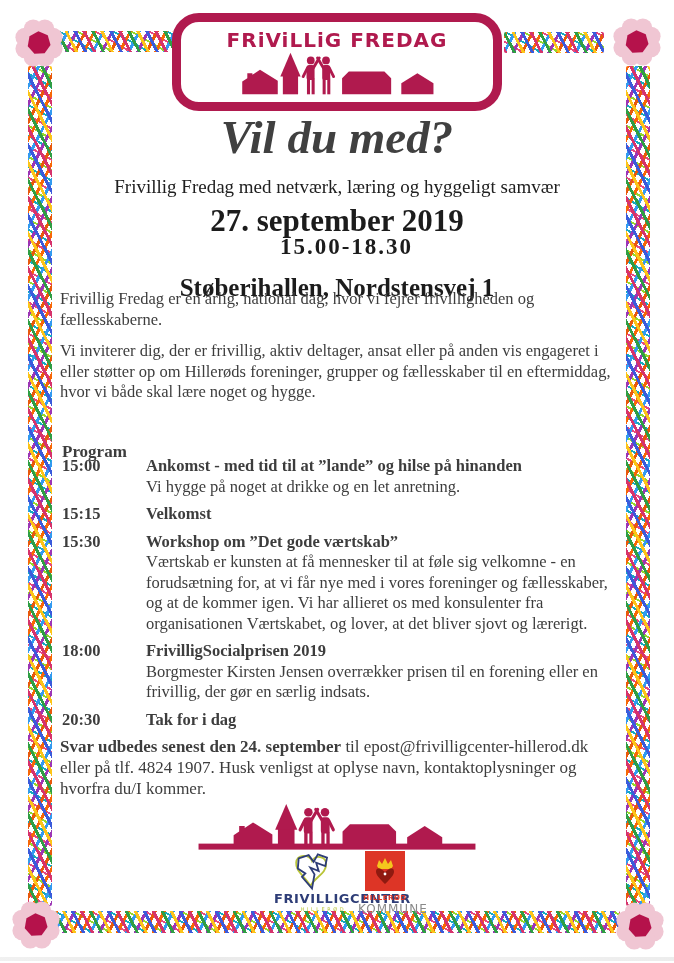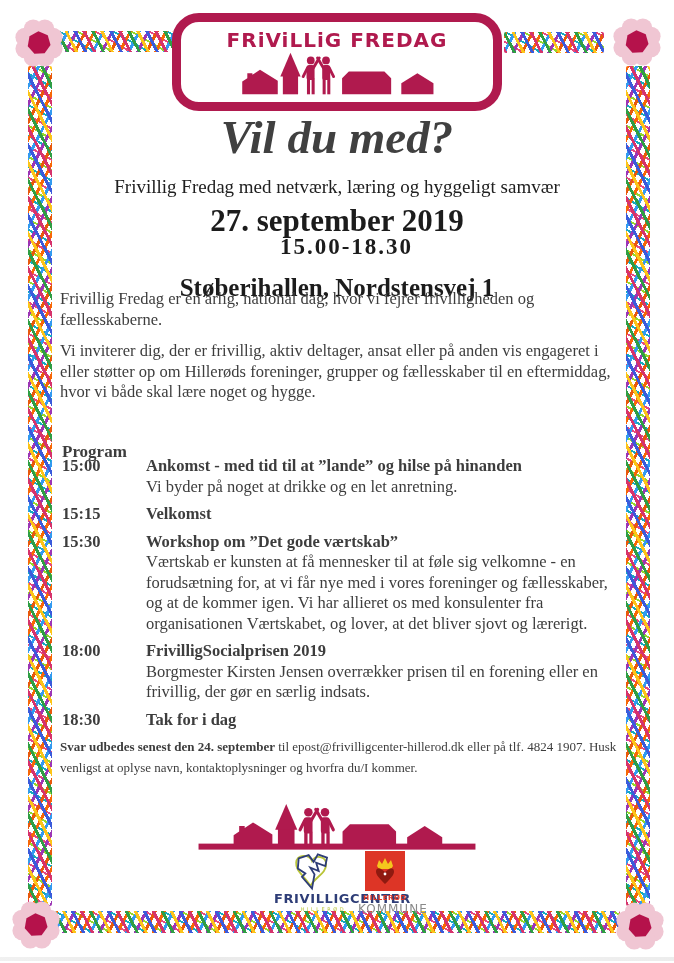--- a/index.html
+++ b/index.html
@@ -65,21 +65,21 @@
   .program-heading { position:absolute; left:62px; top:430px; font-size:17px; font-weight:700;margin-top:12px; }
   .program {
     position:absolute; left:62px; top:456px; width:558px;
     display:grid; grid-template-columns:84px 1fr; row-gap:7px;
     font-size:16.5px; line-height:20.5px;
   }
   .pr-time  { font-weight:700; }
   .pr-title { font-weight:600; }
   .pr-desc  { font-weight:400; }
 
-  .rsvp { position:absolute; left:60px; top:736px; width:560px; font-size:13px; line-height:21px; }
+  .rsvp { position:absolute; left:60px; top:736px; width:560px; font-size:17px; line-height:21px; }
   .rsvp-bold { font-weight:700; }
 
   
   .bottom-skyline { position:absolute; top:803px; left:50%; transform:translateX(-50%); width:292px; height:48px; }
 
   .fc-logo { position:absolute; left:274px; top:851px; width:76px; text-align:center; font-family:"DejaVu Sans", sans-serif; }
   .fc-hearts { width:50px; height:40px; display:block; margin:0 auto; }
   .fc-name { font-size:13px; font-weight:600; letter-spacing:0.6px; color:var(--fc-navy,#2e3d77); white-space:nowrap; }
   .fc-sub  { font-size:5px; letter-spacing:2.5px; color:var(--fc-green,#b9c437); text-align:right; padding-right:4px; }
 
@@ -182,37 +182,37 @@
   <div class="ctr ev-loc">Støberihallen, Nordstensvej 1</div>
 
   <div class="para para-1">Frivillig Fredag er en årlig, national dag, hvor vi fejrer frivilligheden og fællesskaberne.</div>
   <div class="para para-2">Vi inviterer dig, der er frivillig, aktiv deltager, ansat eller på anden vis engageret i eller støtter op om Hillerøds foreninger, grupper og fællesskaber til en eftermiddag, hvor vi både skal lære noget og hygge.</div>
 
   <div class="program-heading">Program</div>
   <div class="program">
     <div class="pr-time">15:00</div>
     <div>
       <div class="pr-title">Ankomst - med tid til at ”lande” og hilse på hinanden</div>
-      <div class="pr-desc">Vi byder på noget at drikke og en let anretning.</div>
+      <div class="pr-desc">Vi hygge på noget at drikke og en let anretning.</div>
     </div>
     <div class="pr-time">15:15</div>
     <div>
       <div class="pr-title">Velkomst</div>
     </div>
     <div class="pr-time">15:30</div>
     <div>
       <div class="pr-title">Workshop om ”Det gode værtskab”</div>
       <div class="pr-desc">Værtskab er kunsten at få mennesker til at føle sig velkomne - en forudsætning for, at vi får nye med i vores foreninger og fællesskaber, og at de kommer igen. Vi har allieret os med konsulenter fra organisationen Værtskabet, og lover, at det bliver sjovt og lærerigt.</div>
     </div>
     <div class="pr-time">18:00</div>
     <div>
       <div class="pr-title">FrivilligSocialprisen 2019</div>
       <div class="pr-desc">Borgmester Kirsten Jensen overrækker prisen til en forening eller en frivillig, der gør en særlig indsats.</div>
     </div>
-    <div class="pr-time">18:30</div>
+    <div class="pr-time">20:30</div>
     <div>
       <div class="pr-title">Tak for i dag</div>
     </div>
   </div>
 
   <div class="rsvp"><span class="rsvp-bold">Svar udbedes senest den 24. september</span><span> til epost@frivilligcenter-hillerod.dk eller på tlf. 4824 1907. Husk venligst at oplyse navn, kontaktoplysninger og hvorfra du/I kommer.</span></div>
 
   <svg class="bottom-skyline" viewBox="0 0 300 52">
     <g class="f-mag">
       <rect x="0" y="44" width="300" height="6.5"></rect>

